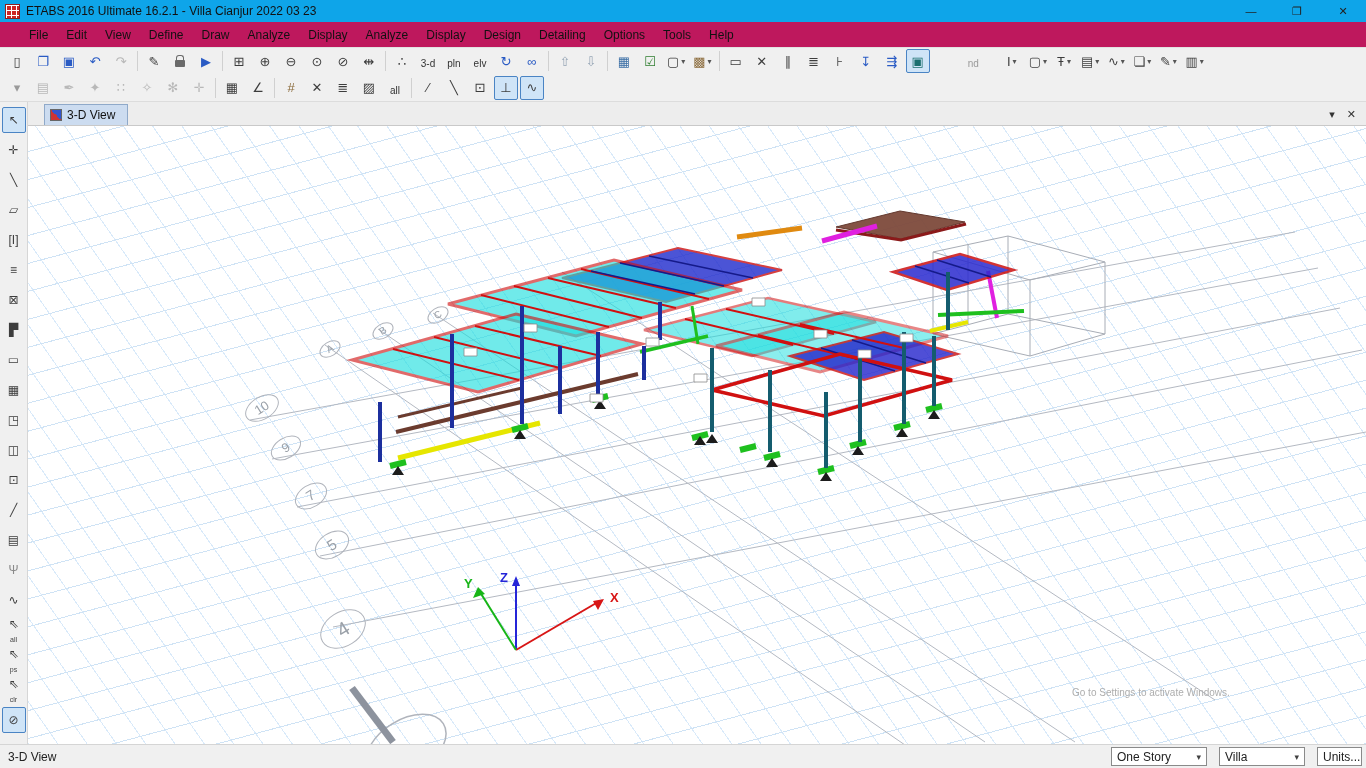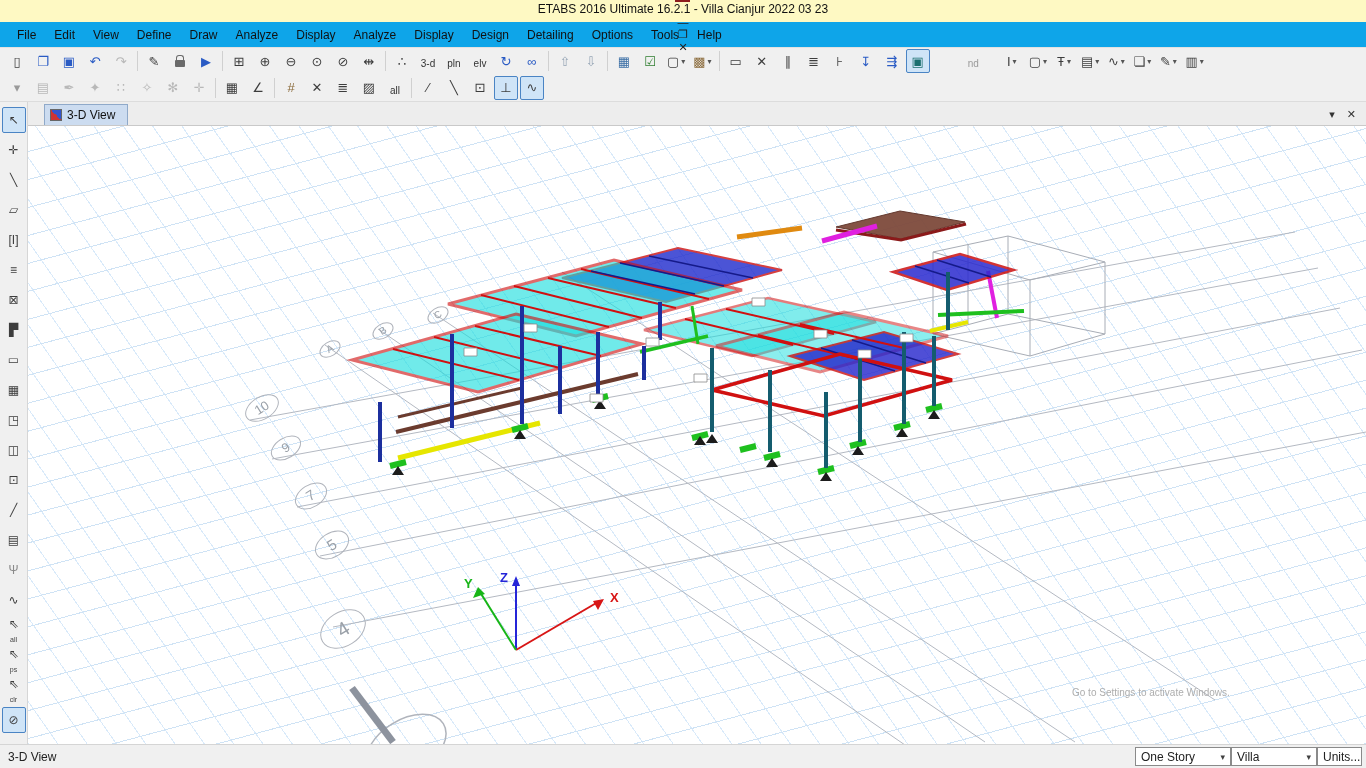--- a/index.html
+++ b/index.html
@@ -1,29 +1,29 @@
 <!DOCTYPE html>
 <html><head>
 <meta charset="utf-8">
 <style>
   html,body{margin:0;padding:0;width:1366px;height:768px;overflow:hidden;
     font-family:"Liberation Sans","DejaVu Sans",sans-serif;font-size:12px;background:#fff;}
   *{box-sizing:border-box;}
 
   
-  .titlebar{height:22px;display:flex;align-items:center;background:#fef9c3;flex-direction:column;}
+  .titlebar{height:22px;display:flex;align-items:center;background:#0ea5e9;}
   .app-icon{width:15px;height:15px;margin:0 6px 0 5px;background:#cc2525;border:1px solid #8e1d1d;
     background-image:linear-gradient(#fff 1px,transparent 1px),linear-gradient(90deg,#fff 1px,transparent 1px);
     background-size:5px 5px;}
   .title-text{color:#111;}
   .tb-spacer{flex:1;}
   .win-btn{width:46px;height:22px;display:flex;align-items:center;justify-content:center;color:#222;font-size:11px;}
 
   
-  .menubar{height:25px;display:flex;align-items:center;background:#0ea5e9;padding-left:8px;}
+  .menubar{height:25px;display:flex;align-items:center;background:#be185d;padding-left:20px;}
   .mitem{padding:3px 9px;color:#111;}
 
   
   .tbrow{display:flex;align-items:center;background:#f0f0f0;padding-left:4px;}
   .tb1{height:27px;border-top:1px solid #e2e2e2;}
   .tb2{height:28px;border-bottom:1px solid #dcdcdc;}
   .tbtn{height:24px;min-width:24px;display:inline-flex;align-items:center;justify-content:center;
     border:1px solid transparent;border-radius:2px;color:#3d3d3d;font-size:13px;padding:0 2px;margin:0 1px;}
   .tbtn .glyph{line-height:1;}
   .tbtn .tlabel{font-size:10px;color:#333;line-height:1;margin-top:6px;}
@@ -65,21 +65,21 @@
       repeating-linear-gradient(55deg,#d9eafa 0 1px,transparent 1px 24px);}
   .scene{position:absolute;left:0;top:0;}
   .watermark{position:absolute;left:1044px;top:556px;color:#a3a3a3;}
   .watermark .wm1{font-size:21px;}
   .watermark .wm2{font-size:10px;color:#adadad;margin-top:5px;}
 
   
   .statusbar{position:absolute;left:0;right:0;bottom:0;height:24px;background:#f0f0f0;
     border-top:1px solid #d5d5d5;display:flex;align-items:center;color:#222;}
   .sb-view{padding-left:8px;}
-  .sb-right{margin-left:auto;display:flex;align-items:center;gap:0;padding-right:4px;}
+  .sb-right{margin-left:auto;display:flex;align-items:center;gap:12px;padding-right:4px;}
   .combo{background:#fff;border:1px solid #8a8a8a;height:19px;display:flex;align-items:center;
     padding:0 5px;font-size:12px;justify-content:space-between;}
   .combo::after{content:"▾";font-size:9px;color:#404040;margin-left:8px;}
   .combo.story{width:96px;}
   .combo.csys{width:86px;}
   .combo.units{width:45px;}
 </style>
 </head>
 <body>
 

